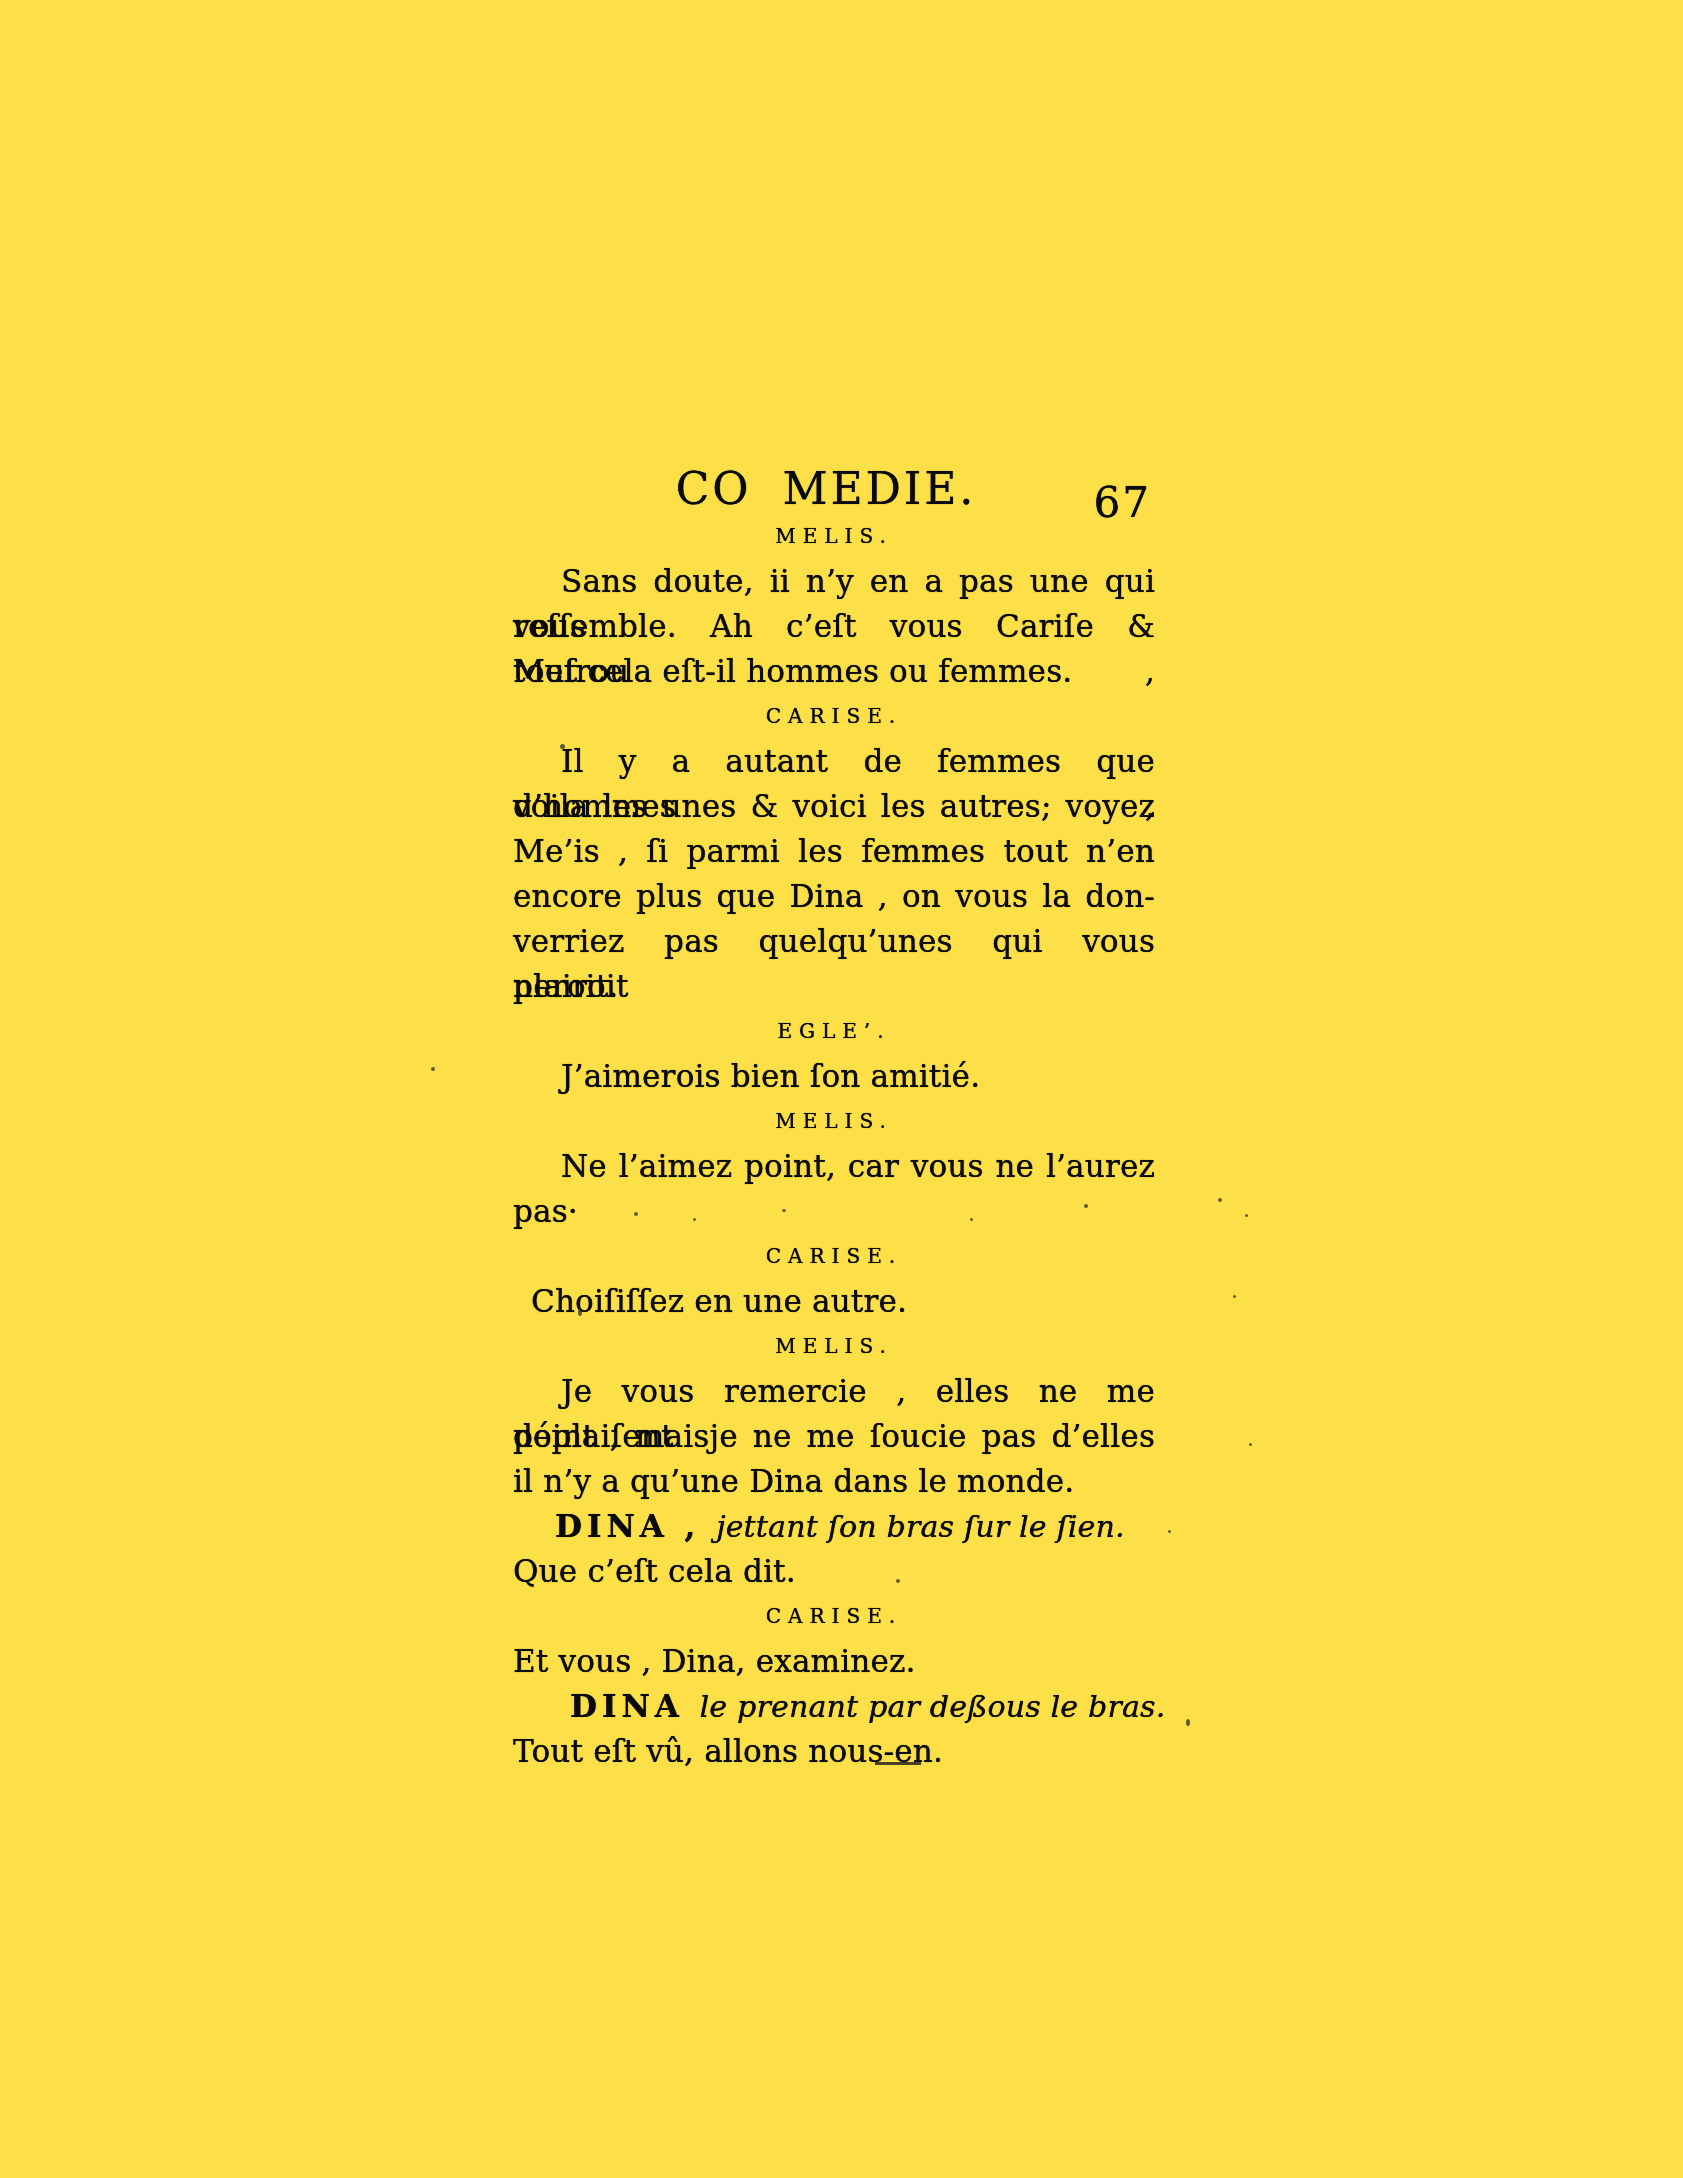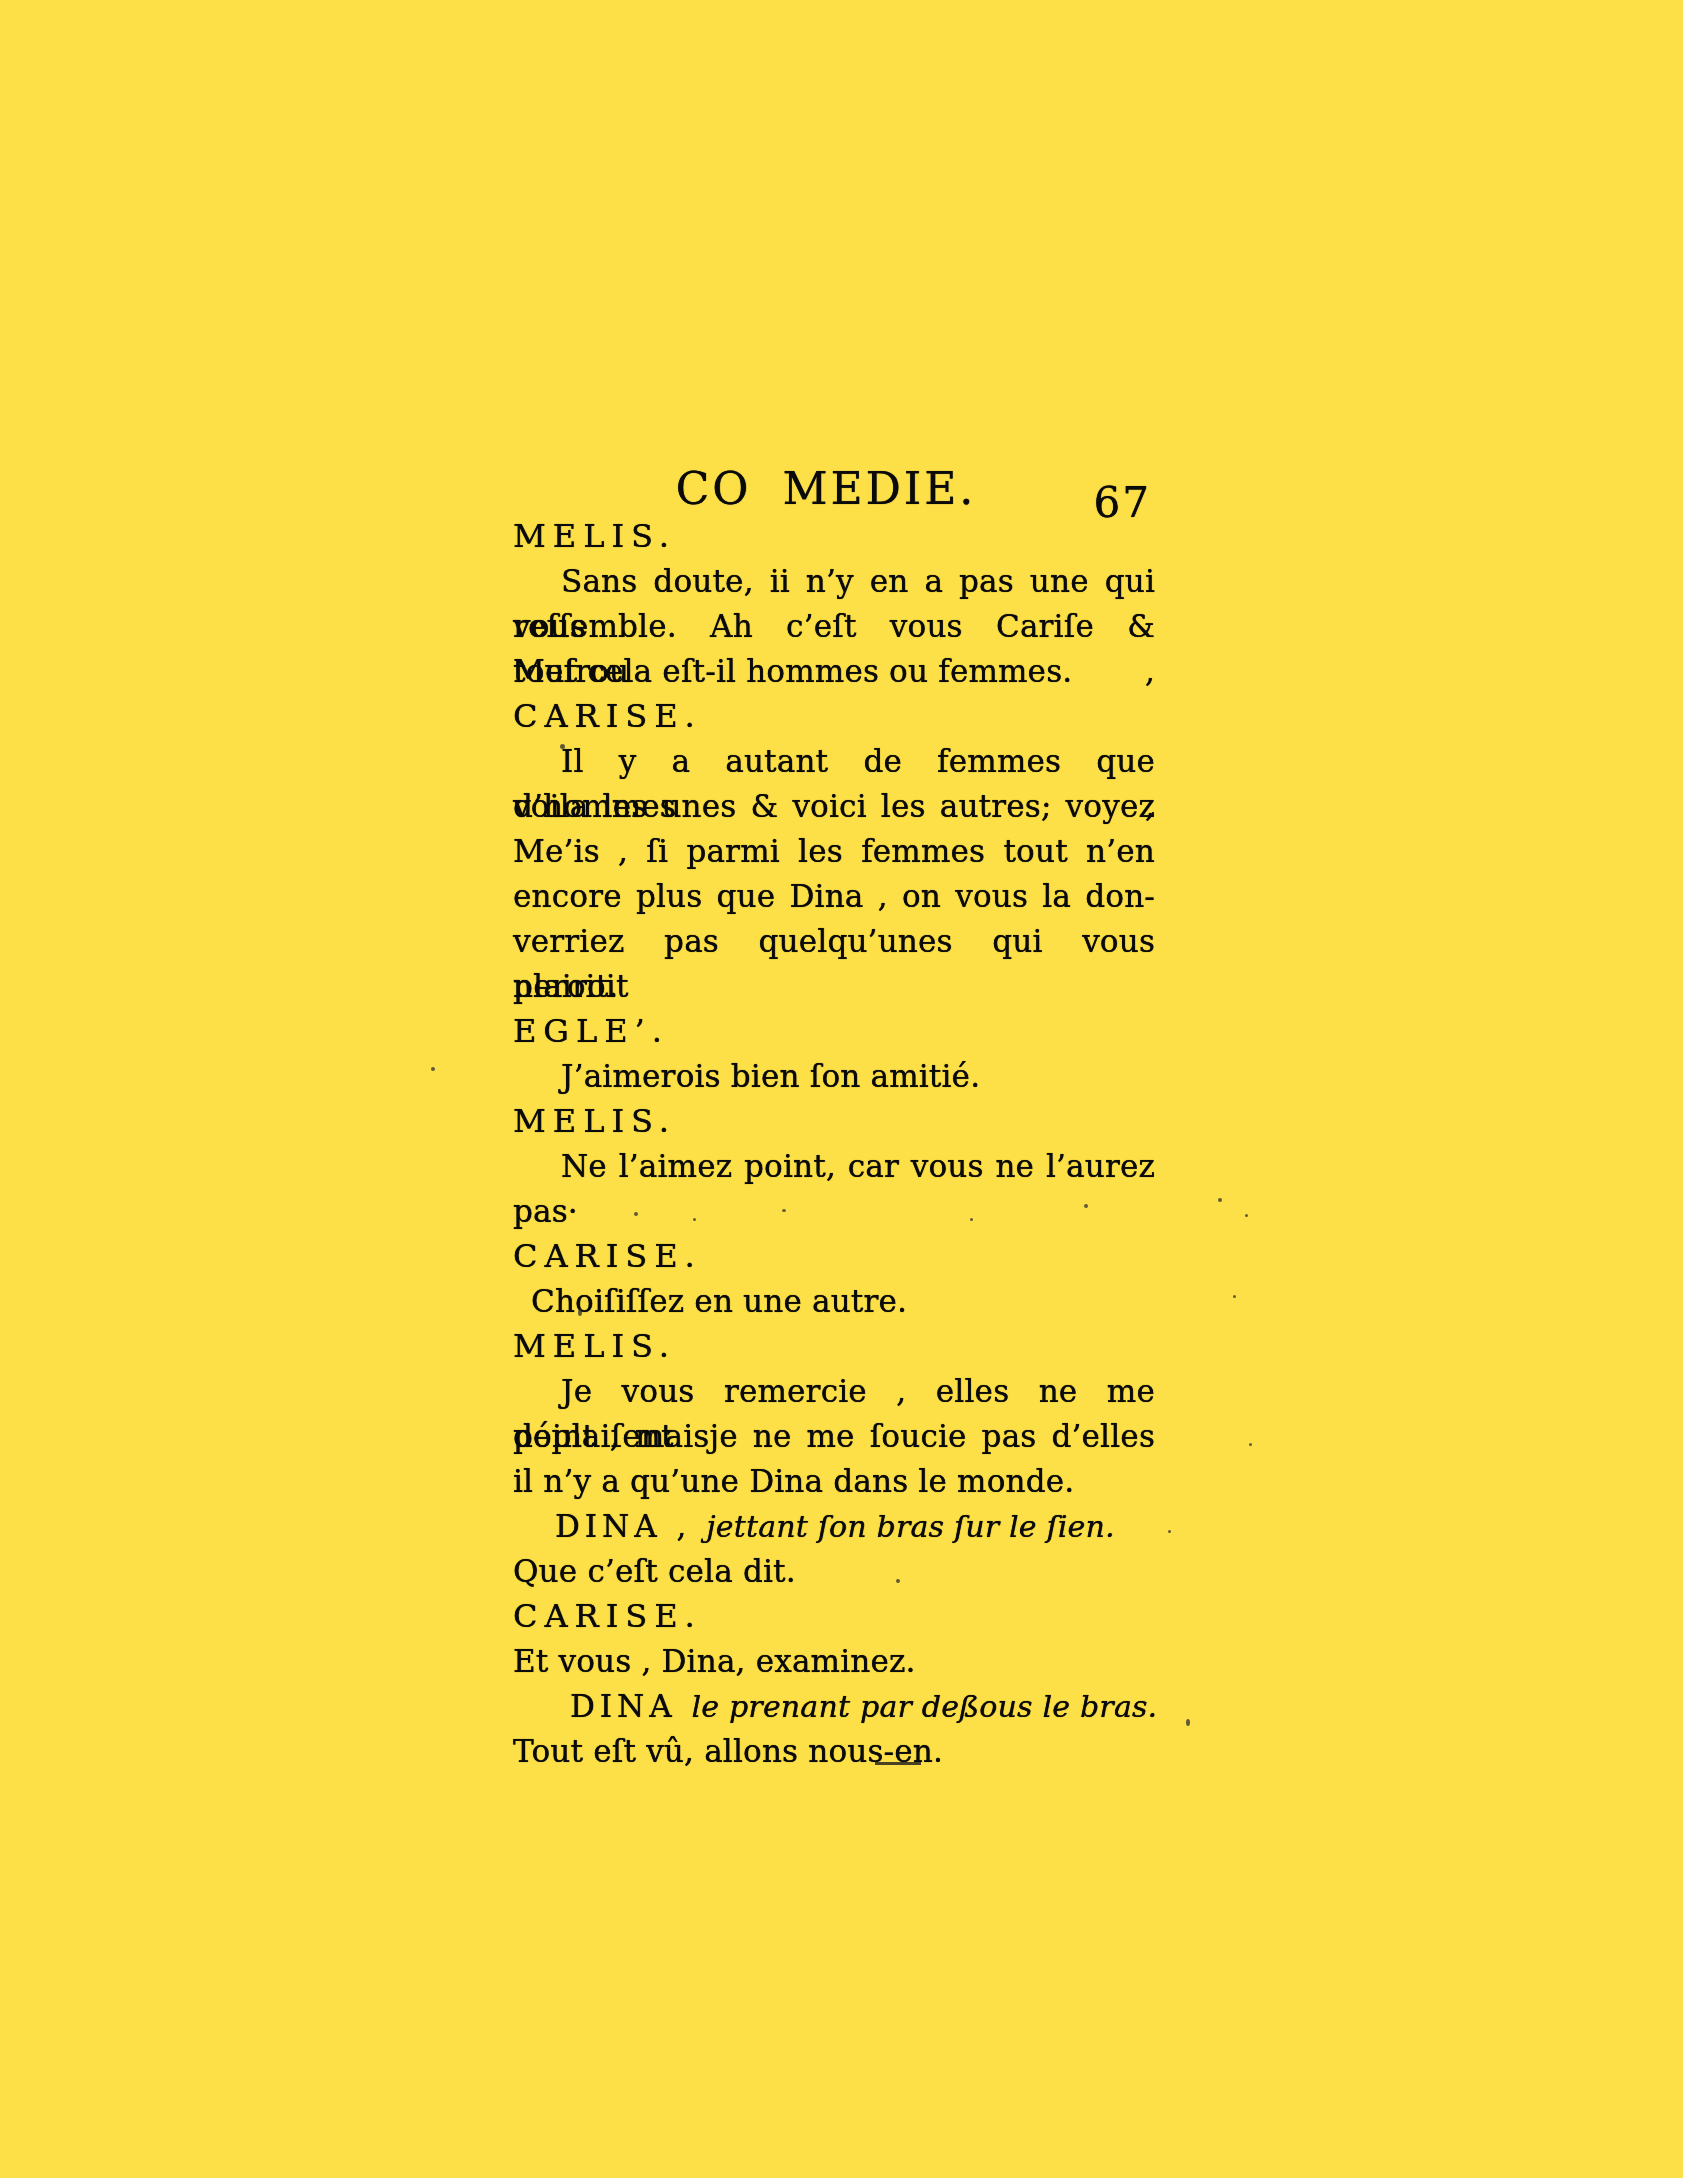--- a/index.html
+++ b/index.html
@@ -21,27 +21,27 @@
   .hdr{position:relative;height:51px;line-height:51px;}
   .title{
     display:block;text-align:center;
     font-size:44px;letter-spacing:3px;word-spacing:14px;
     transform:translateX(-8px);
   }
   .pnum{
     position:absolute;right:4px;top:-2px;
     font-size:42px;letter-spacing:2px;margin-top:16px;
   }
-  .speaker{font-size:32px;letter-spacing:7px;white-space:nowrap;}
+  .speaker{text-align:center;font-size:20px;letter-spacing:7px;white-space:nowrap;}
   .first{text-indent:48px;}
   .j{white-space:normal;text-align:justify;text-align-last:justify;}
   .stage{font-style:italic;font-size:30px;}
   .ind40{padding-left:42px;}
   .ind56{padding-left:57px;}
-  .sname{font-style:normal;letter-spacing:5px;font-size:31px;}
+  .sname{font-style:normal;letter-spacing:5px;font-size:31px;font-weight:bold;}
   .speck{position:absolute;background:#2e2e2e;border-radius:50%;opacity:.75;}
   .mark{position:absolute;background:#1c1c1c;opacity:.8;}
 </style>
 </head>
 <body>
 
 <div class="sheet">
 
   <div class="col">
 

